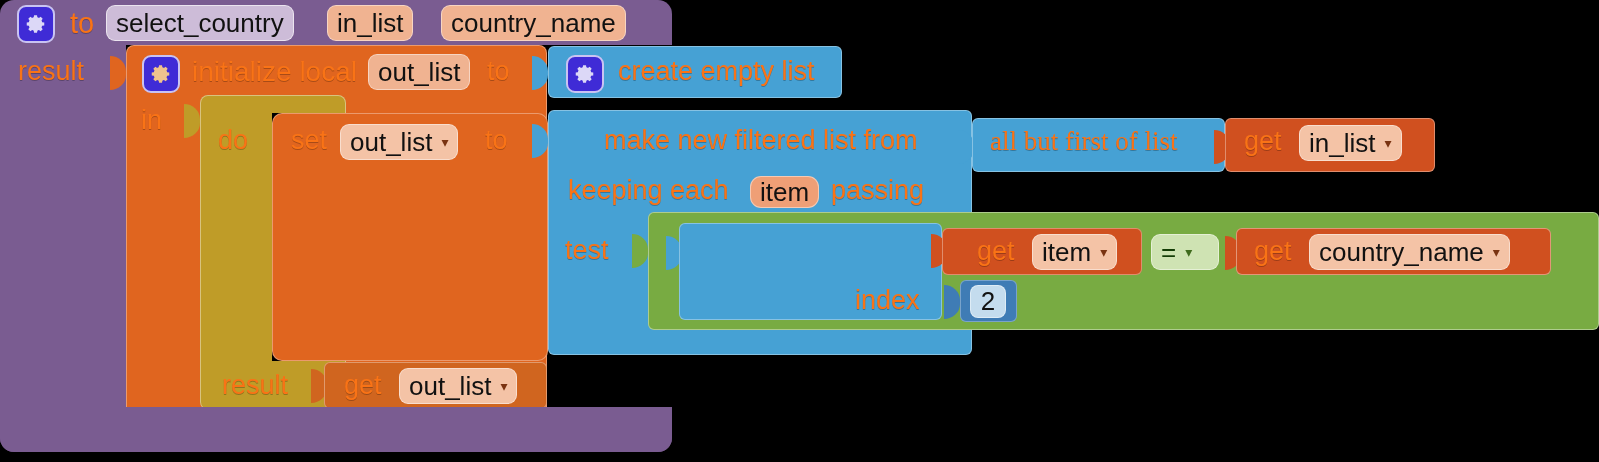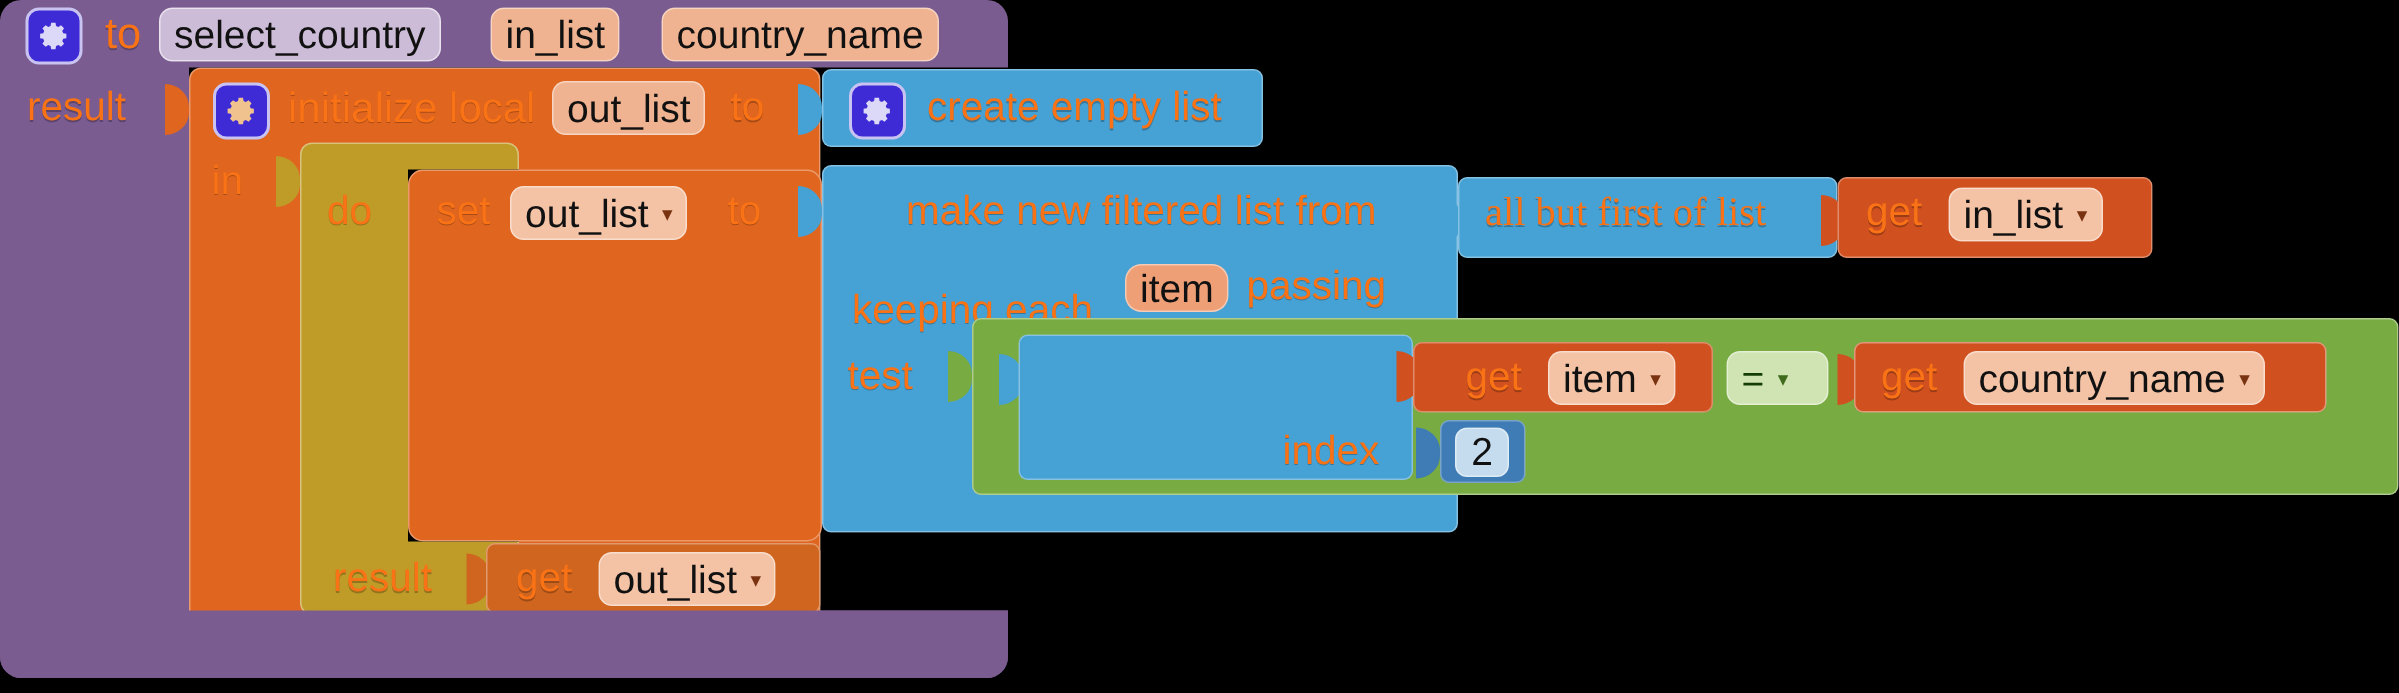--- a/index.html
+++ b/index.html
@@ -152,21 +152,21 @@
     <span>out_list</span>
     <span class="caret">▾</span>
   </div>
   <div class="lbl" style="left:485px;top:127px;">to</div>
   <div class="notch" style="left:532px;top:124px;">
     <i style="background:#46a1d4;"></i>
   </div>
 
   <div class="blk" id="filter-block"></div>
   <div class="lbl" style="left:604px;top:127px;">make new filtered list from</div>
-  <div class="lbl" style="left:568px;top:177px;margin-top:16px;">keeping each</div>
+  <div class="lbl" style="left:568px;top:177px;">keeping each</div>
   <div class="field item" style="left:750px;top:176px;height:32px;">
     <span>item</span>
   </div>
   <div class="lbl" style="left:831px;top:177px;">passing</div>
   <div class="lbl" style="left:565px;top:237px;">test</div>
   <div class="notch" style="left:632px;top:234px;">
     <i style="background:#78ab42;"></i>
   </div>
 
   <div class="notch" style="left:958px;top:130px;">

